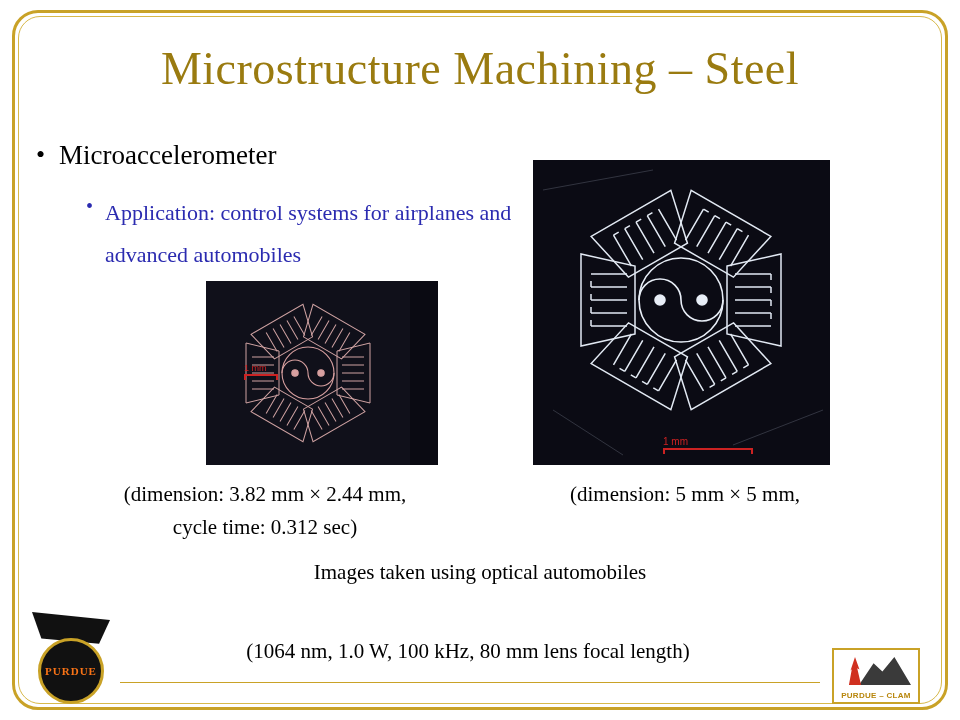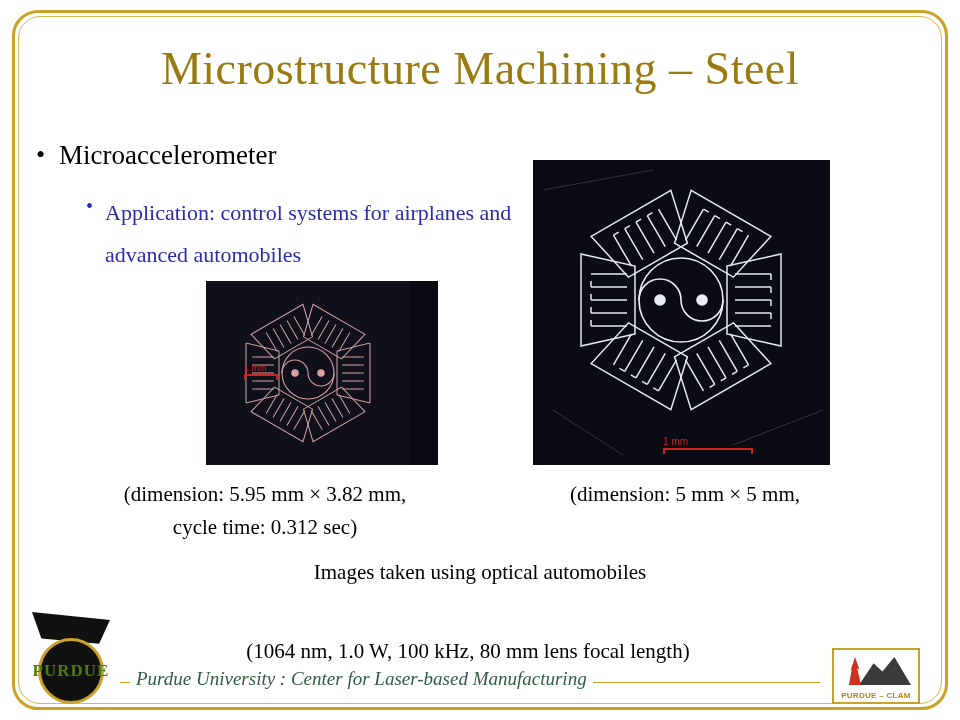--- a/index.html
+++ b/index.html
@@ -193,23 +193,23 @@
   .seal .circle {
     position: absolute;
     left: 10px;
     top: 26px;
     width: 66px;
     height: 66px;
     border-radius: 50%;
     background: #111111;
     border: 3px solid #c9a227;
     box-sizing: border-box;
-    color: #4d7c0f;
+    color: #f97316;
     font-family: "Liberation Serif", serif;
-    font-size: 17px;
+    font-size: 11px;
     font-weight: bold;
     display: flex;
     align-items: center;
     justify-content: center;
     letter-spacing: 1px;
   }
   
   .clam {
     position: absolute;
     left: 832px;
@@ -373,33 +373,32 @@
         </g>
       </g>
     </svg>
     <div class="scalebar" style="left:130px; top:276px; font-size:10px;">
       <span>1   mm</span>
       <span class="bar" style="width:86px;"></span>
     </div>
   </div>
 
   <div class="cap cap-left">
-    <div>(dimension: 5.95 mm × 3.82 mm,</div>
+    <div>(dimension: 3.82 mm × 2.44 mm,</div>
     <div>cycle time: 0.312 sec)</div>
   </div>
 
   <div class="cap cap-right">
     <div>(dimension: 5 mm × 5 mm,</div>
   </div>
 
   <div class="cap cap-micro">Images taken using optical automobiles</div>
   <div class="cap cap-laser">(1064 nm, 1.0 W, 100 kHz, 80 mm lens focal length)</div>
 
   <div class="footer-rule"></div>
-  <div class="footer-text">Purdue University :  Center for Laser-based Manufacturing</div>
 
   <div class="seal">
     <div class="ribbon"></div>
     <div class="circle">PURDUE</div>
   </div>
 
   <div class="clam">
     <div class="art">
       <div class="mount"></div>
       <div class="flame"></div>

